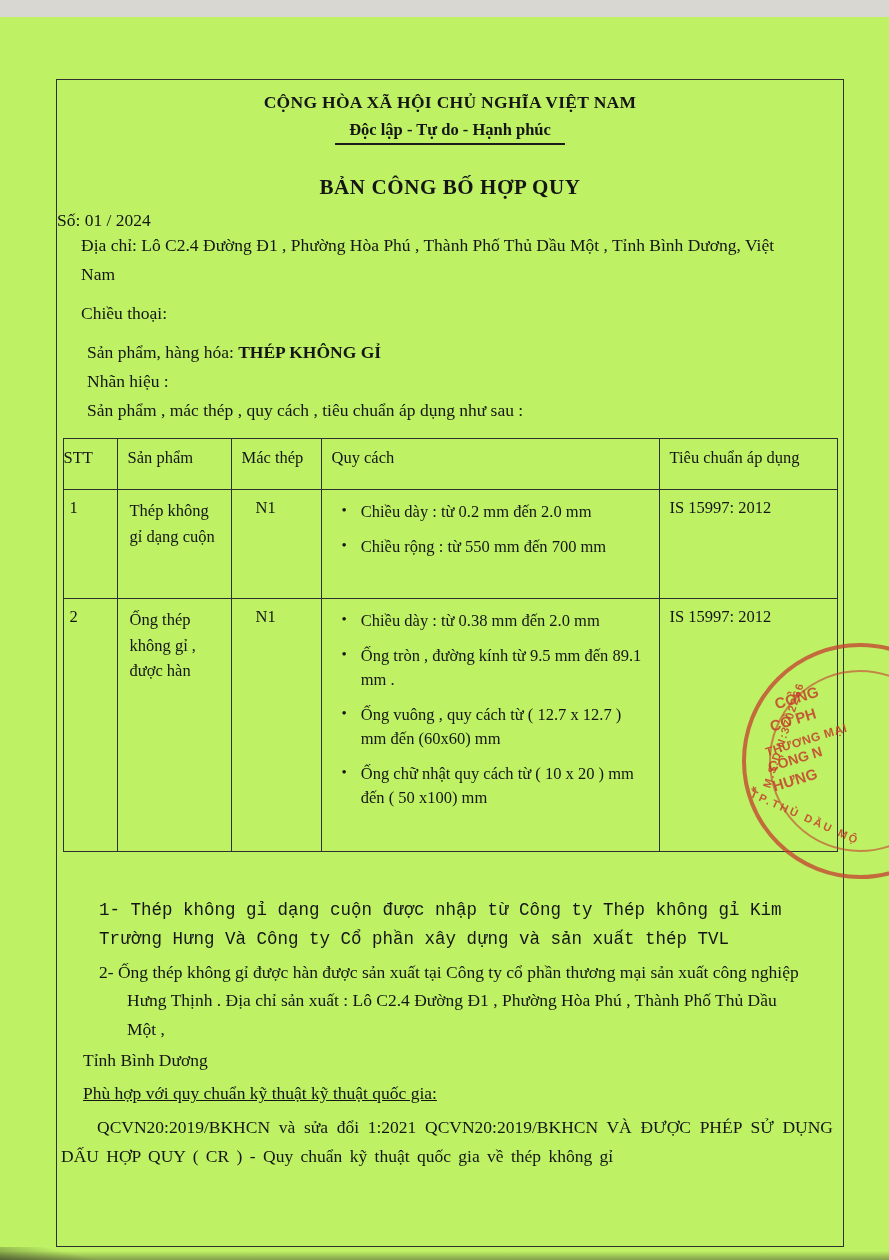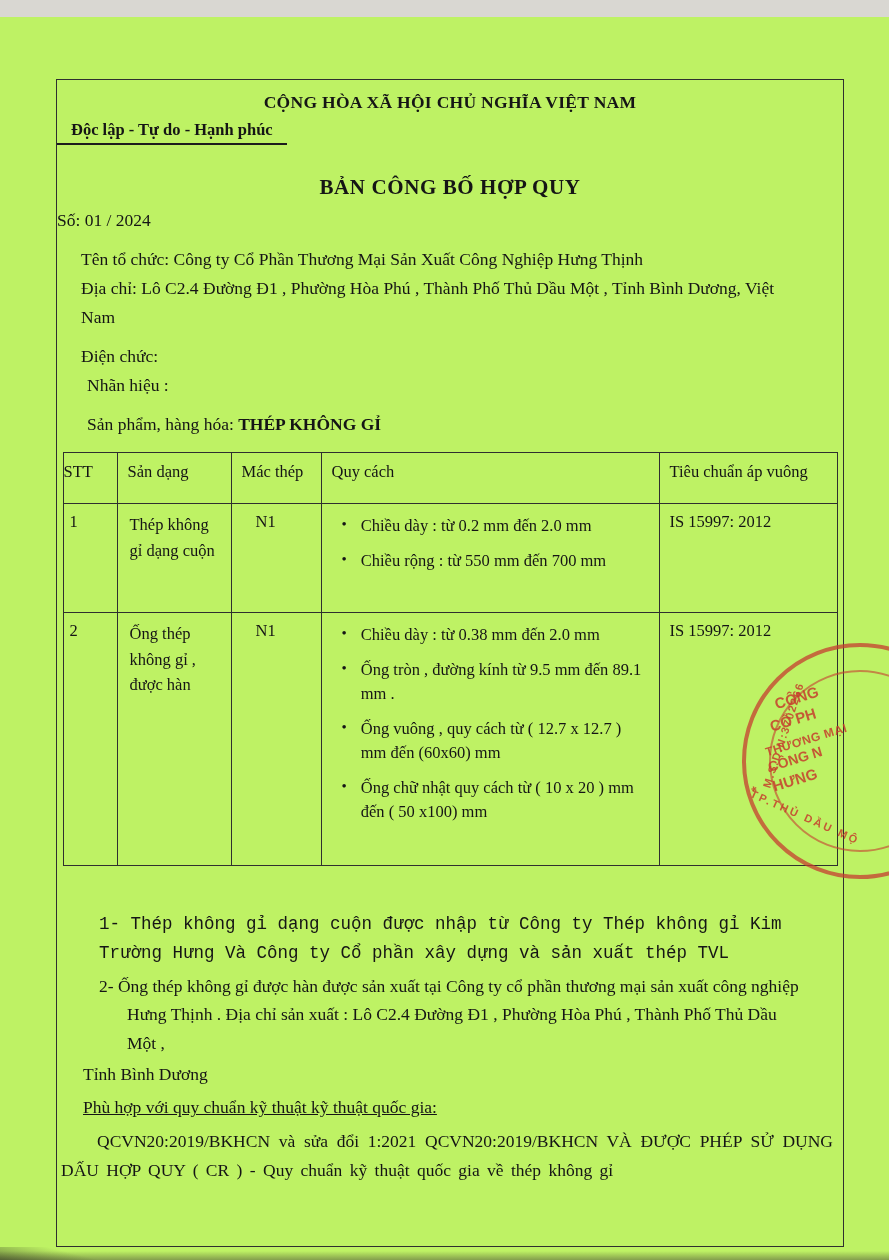--- a/index.html
+++ b/index.html
@@ -6,21 +6,21 @@
   .page {
     position:relative; width:889px; height:1260px; margin:17px auto;
     background:#bef264; overflow:hidden;
     font-family:"Liberation Serif","DejaVu Serif",serif; color:#151515;
   }
   .frame {
     position:absolute; left:56px; top:62px; width:788px; height:1168px;
     border:1.6px solid #2f2f2f; box-sizing:border-box; padding-top:12px;
   }
   .nat1 { text-align:center; font-weight:bold; font-size:17.5px; letter-spacing:.3px; }
-  .nat2-wrap { margin-top:7px; }
+  .nat2-wrap { text-align:center; margin-top:7px; }
   .nat2 { display:inline-block; font-weight:bold; font-size:16.5px;
           border-bottom:2px solid #1c1c1c; padding:0 14px 3px; }
   .doc-title { text-align:center; font-weight:bold; font-size:21px; margin-top:30px; letter-spacing:.6px; }
   .doc-no { text-align:left; font-size:17.5px; margin-top:10px; }
   .para { font-size:17.5px; line-height:1.66; margin:0; padding:0 36px 0 24px; }
   .mt14 { margin-top:14px; }
   .mt10 { margin-top:10px; }
   .indent2 { padding-left:30px; }
   .bold { font-weight:bold; }
 
@@ -73,42 +73,42 @@
   <div class="frame">
 
     <div class="nat1">CỘNG HÒA XÃ HỘI CHỦ NGHĨA VIỆT NAM</div>
     <div class="nat2-wrap">
       <span class="nat2">Độc lập - Tự do - Hạnh phúc</span>
     </div>
 
     <div class="doc-title">BẢN CÔNG BỐ HỢP QUY</div>
     <div class="doc-no">Số: 01 / 2024</div>
 
-    <p class="para mt14">Tên tổ chức: Công ty Cổ Phần Thương Mại Sản Xuất Công Nghiệp Hưng Thịnh</p>
     <p class="para">Địa chỉ: Lô C2.4 Đường Đ1 , Phường Hòa Phú , Thành Phố Thủ Dầu Một , Tỉnh Bình Dương, Việt Nam</p>
-    <p class="para mt10">Điện chức:</p>
+    <p class="para mt10">Chiều thoại:</p>
 
+    <p class="para mt10 indent2"><span>Sản phẩm, hàng hóa: </span><span class="bold">THÉP KHÔNG GỈ</span></p>
     <p class="para indent2">Nhãn hiệu :</p>
-    <p class="para mt10 indent2"><span>Sản phẩm, hàng hóa: </span><span class="bold">THÉP KHÔNG GỈ</span></p>
+    <p class="para indent2">Sản phẩm , mác thép , quy cách , tiêu chuẩn áp dụng như sau :</p>
 
     <table class="spec-table">
       <colgroup>
         <col style="width:54px">
           <col style="width:114px">
           <col style="width:90px">
           <col style="width:338px">
           <col style="width:178px">
       </colgroup>
       <thead>
         <tr>
           <th class="th-stt">STT</th>
-          <th>Sản dạng</th>
+          <th>Sản phẩm</th>
           <th>Mác thép</th>
           <th>Quy cách</th>
-          <th>Tiêu chuẩn áp vuông</th>
+          <th>Tiêu chuẩn áp dụng</th>
         </tr>
       </thead>
       <tbody>
         <tr class="row1">
           <td class="cell-stt">1</td>
           <td class="cell-prod">Thép không gỉ dạng cuộn</td>
           <td class="cell-grade">N1</td>
           <td>
             <ul class="specs">
               <li>

